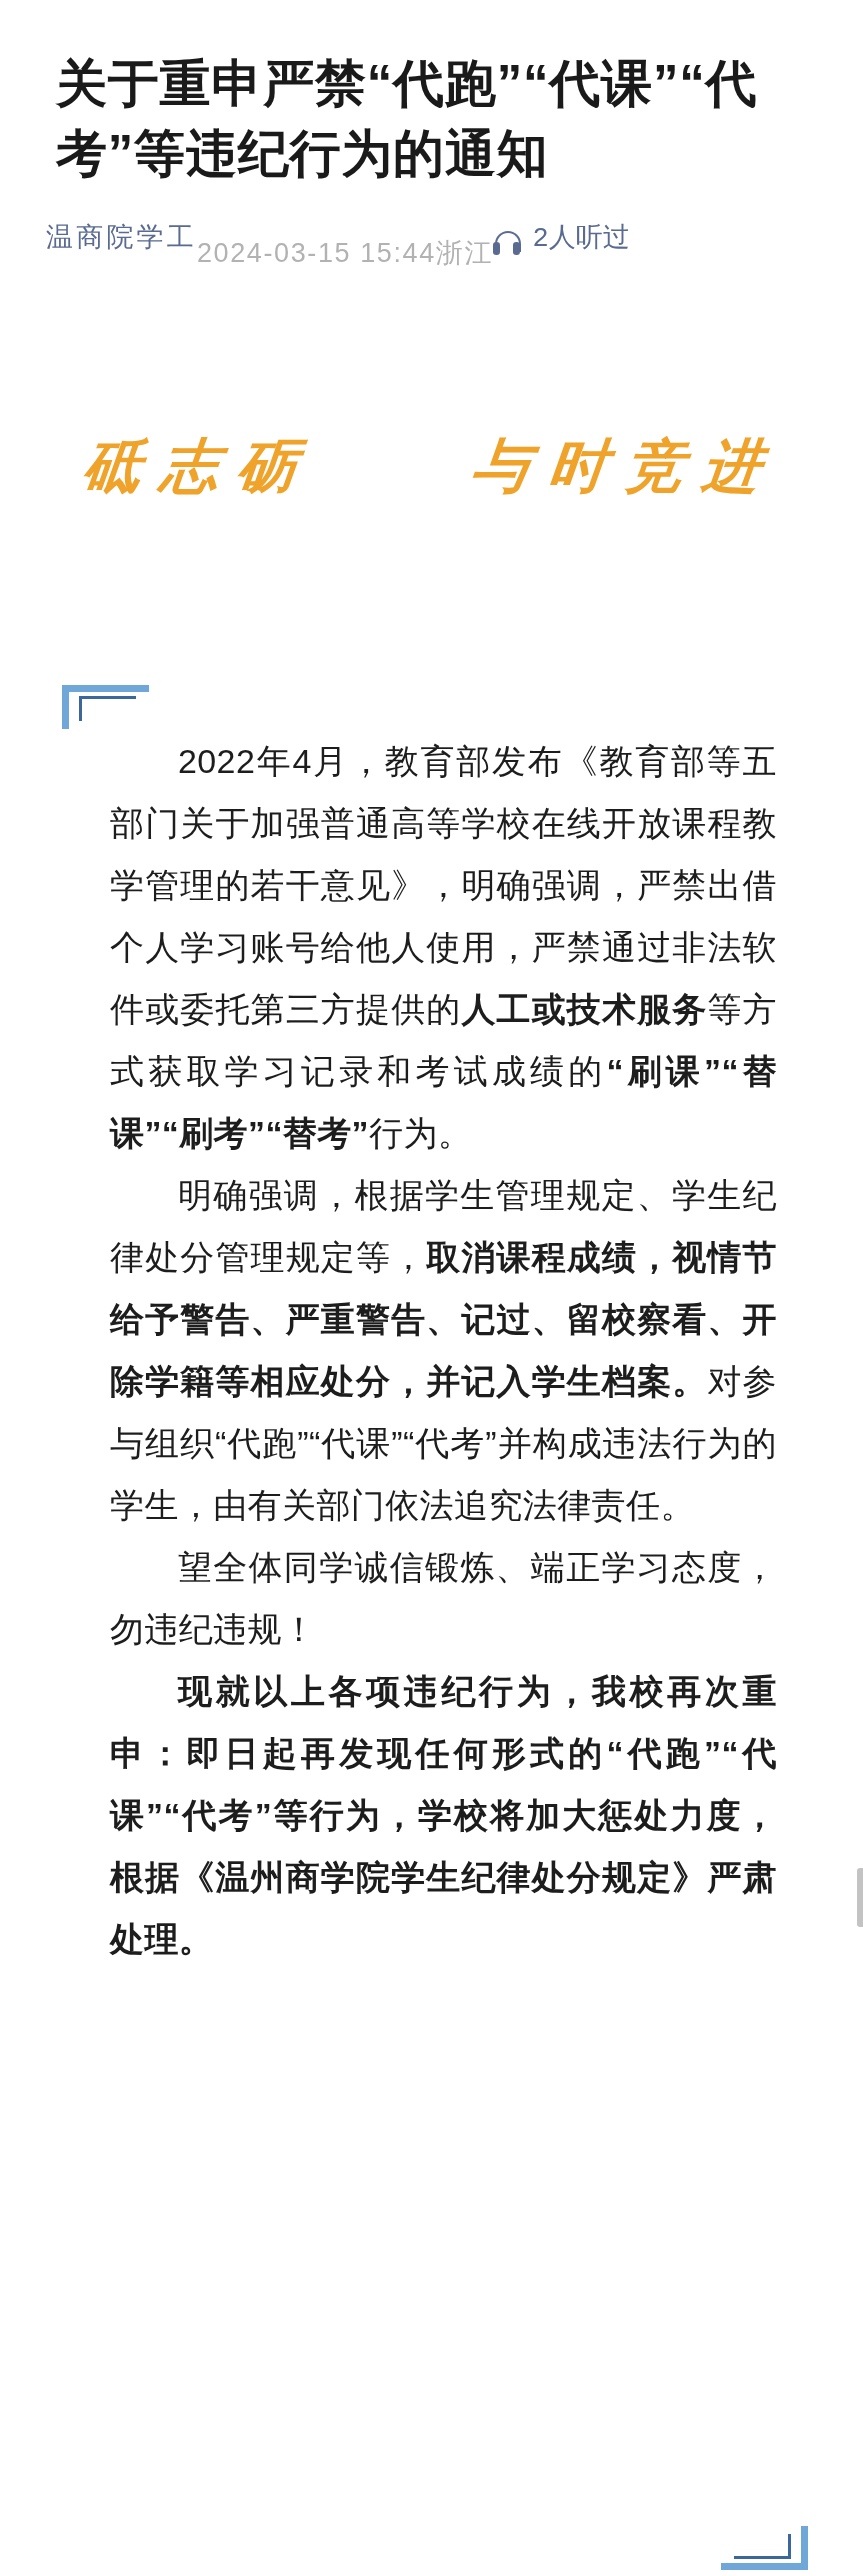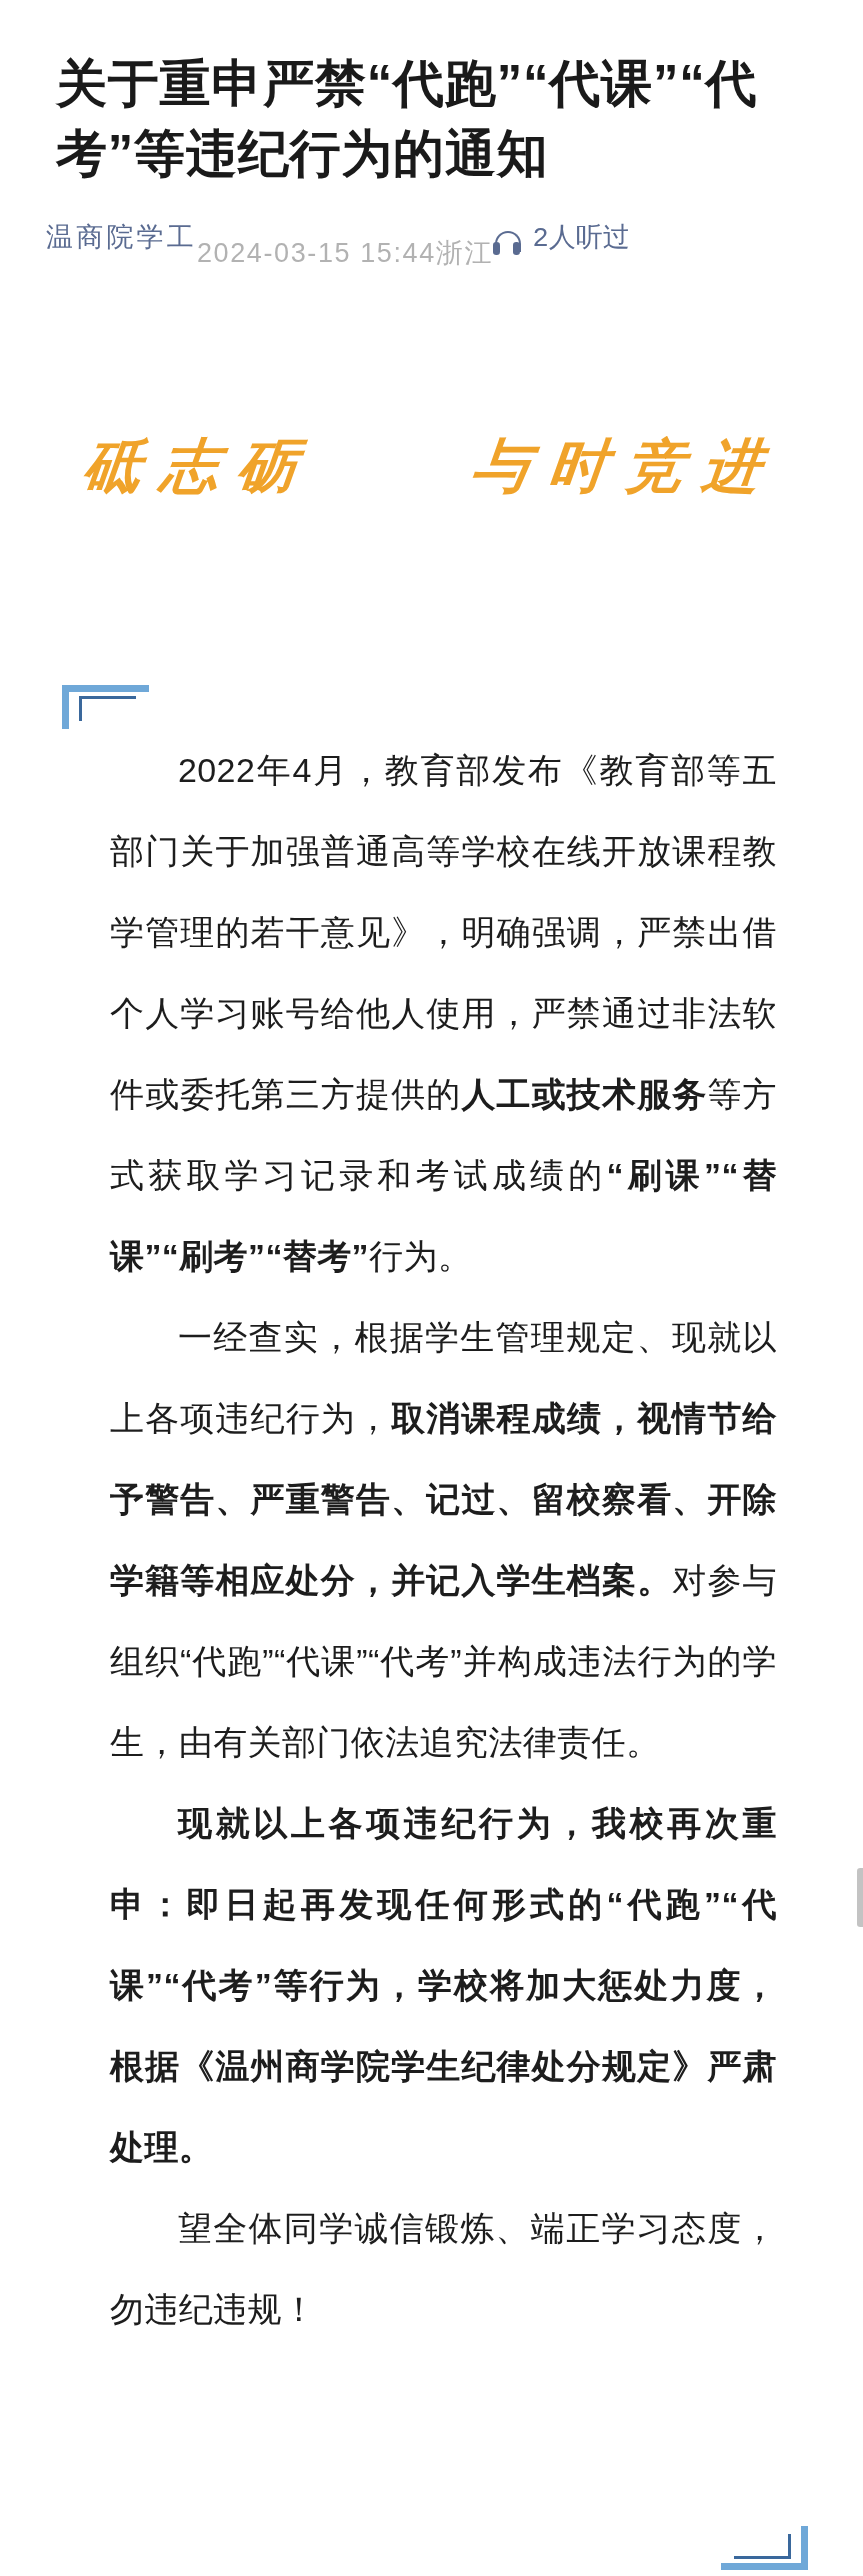--- a/index.html
+++ b/index.html
@@ -41,21 +41,21 @@
     border-top:7.2px solid var(--bracket-light,#6fa8d8);
     border-left:7.2px solid var(--bracket-light,#6fa8d8);
   }
   .bracket-open::after {
     content:""; position:absolute; top:4px; left:9.6px; width:54px; height:22.4px;
     border-top:3.2px solid var(--bracket-dark,#3a689c);
     border-left:3.2px solid var(--bracket-dark,#3a689c);
   }
   .content { position:absolute; top:676px; left:110px; width:667px; padding-top:54px; }
   .content p {
-    margin:0; font-size:34px; line-height:81px; color:var(--body,#1d1d1d);
+    margin:0; font-size:34px; line-height:62px; color:var(--body,#1d1d1d);
     text-align:justify; text-indent:2em; letter-spacing:0.4px;
   }
   .content b { font-weight:700; }
   .bracket-close {
     position:absolute; top:2526px; left:721px; width:80px; height:37px;
     border-bottom:7.2px solid var(--bracket-light,#6fa8d8);
     border-right:7.2px solid var(--bracket-light,#6fa8d8);
   }
   .bracket-close::after {
     content:""; position:absolute; bottom:4px; right:9.6px; width:54px; height:22.4px;
@@ -86,23 +86,23 @@
 
   <div class="banner">
     <span>砥志砺</span>
     <span>与时竞进</span>
   </div>
 
   <div class="bracket-open"></div>
 
   <div class="content">
     <p><span>2022年4月，教育部发布《教育部等五部门关于加强普通高等学校在线开放课程教学管理的若干意见》，明确强调，严禁出借个人学习账号给他人使用，严禁通过非法软件或委托第三方提供的</span><b>人工或技术服务</b><span>等方式获取学习记录和考试成绩的</span><b>“刷课”“替课”“刷考”“替考”</b><span>行为。</span></p>
-    <p><span>一经查实，根据学生管理规定、现就以上各项违纪行为，</span><b>取消课程成绩，视情节给予警告、严重警告、记过、留校察看、开除学籍等相应处分，并记入学生档案。</b><span>对参与组织“代跑”“代课”“代考”并构成违法行为的学生，由有关部门依法追究法律责任。</span></p>
+    <p><span>明确强调，根据学生管理规定、学生纪律处分管理规定等，</span><b>取消课程成绩，视情节给予警告、严重警告、记过、留校察看、开除学籍等相应处分，并记入学生档案。</b><span>对参与组织“代跑”“代课”“代考”并构成违法行为的学生，由有关部门依法追究法律责任。</span></p>
+    <p><span>望全体同学诚信锻炼、端正学习态度，勿违纪违规！</span></p>
     <p><b>现就以上各项违纪行为，我校再次重申：即日起再发现任何形式的“代跑”“代课”“代考”等行为，学校将加大惩处力度，根据《温州商学院学生纪律处分规定》严肃处理。</b></p>
-    <p><span>望全体同学诚信锻炼、端正学习态度，勿违纪违规！</span></p>
   </div>
 
   <div class="bracket-close"></div>
 
   <div class="scrollbar"></div>
 
 </div>
 
 
 </body></html>

